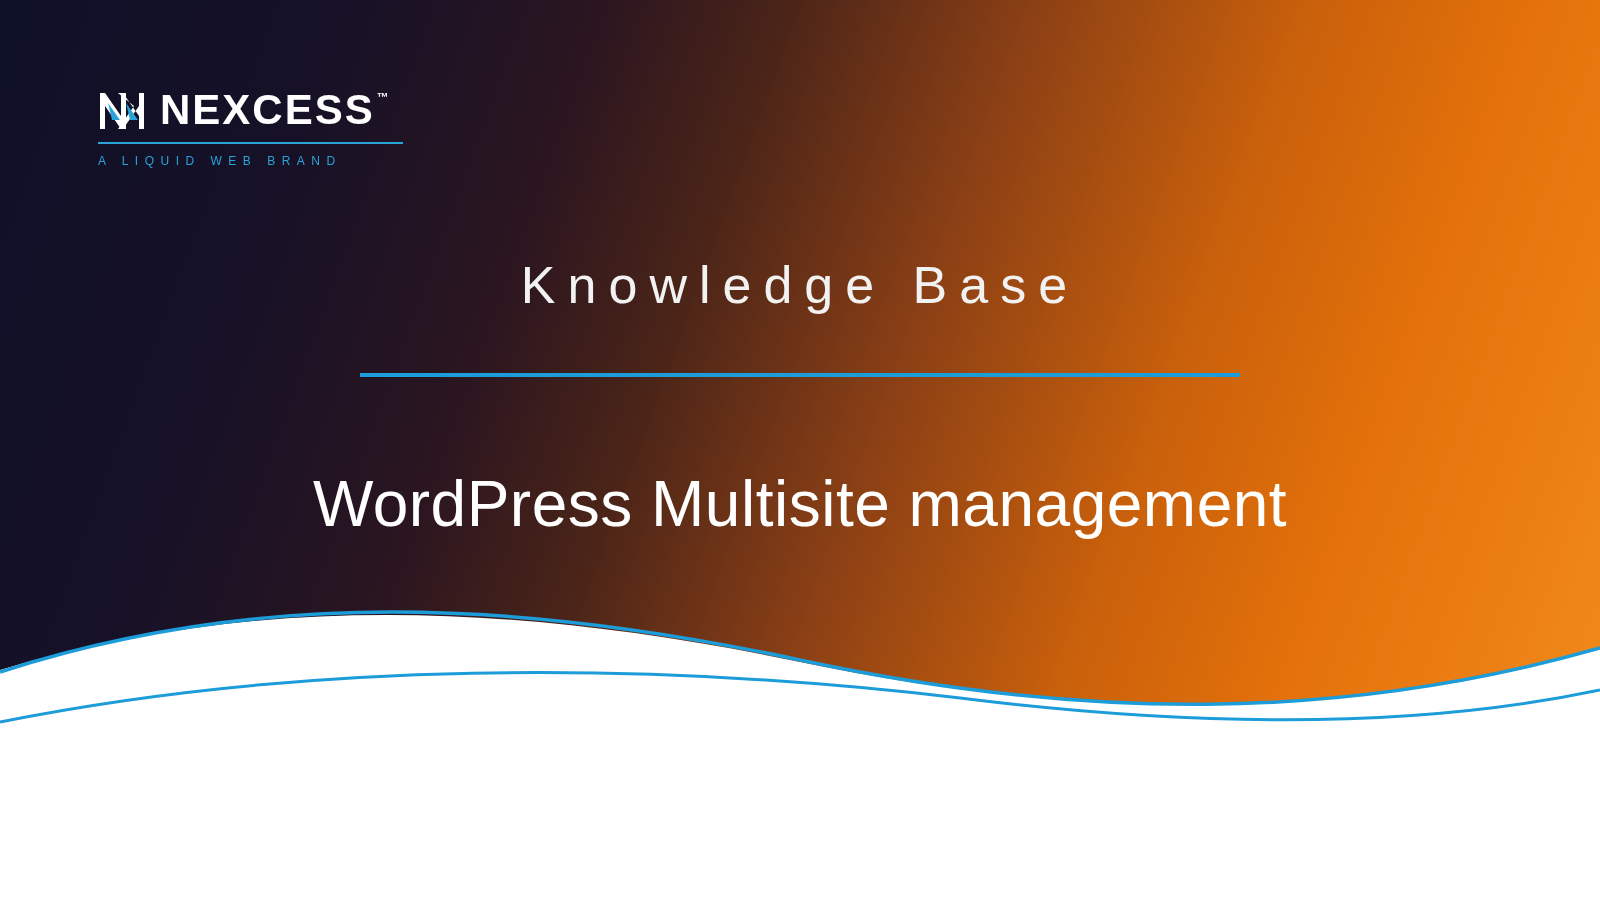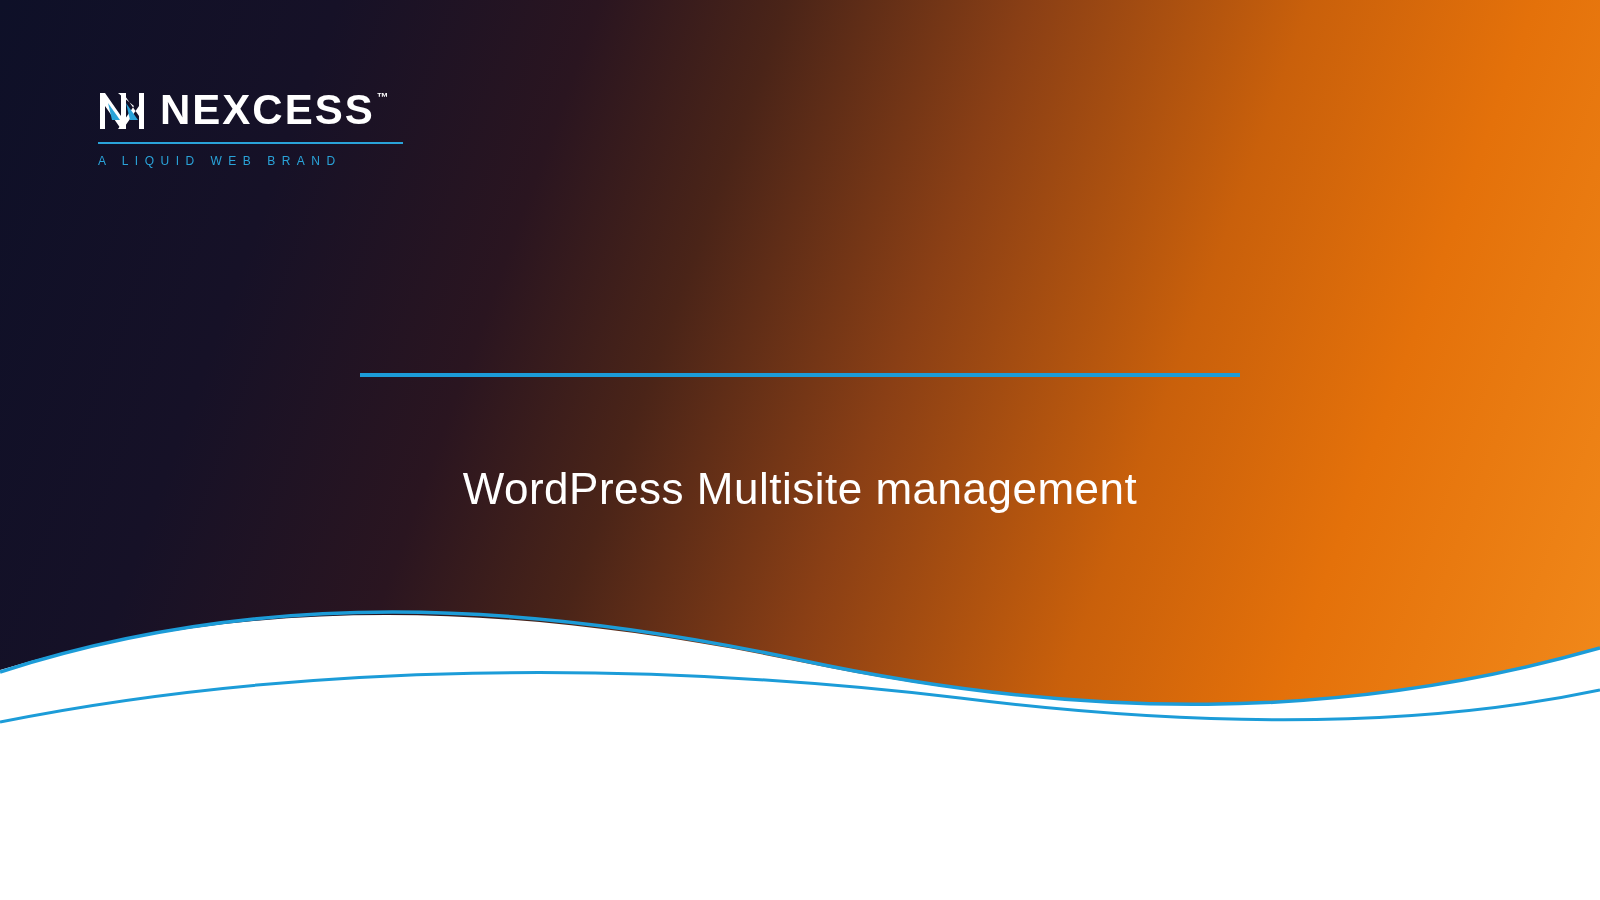--- a/index.html
+++ b/index.html
@@ -76,21 +76,21 @@
     width: 880px;
     height: 4px;
     background: #1c9cd8;
   }
   .title {
     position: absolute;
     top: 455px;
     left: 0;
     width: 100%;
     text-align: center;
-    font-size: 44px;
+    font-size: 64px;
     font-weight: 300;
     line-height: 1.55;
     letter-spacing: 0.5px;
     color: #ffffff;
   }
   .wave-container {
     position: absolute;
     bottom: 0;
     left: 0;
     width: 1600px;
@@ -116,20 +116,21 @@
         <path d="M 28 14 L 40 31 L 32 31 Z" fill="#2aa3d9"></path>
       </svg>
       <span class="logo-text">
         <span>NEXCESS</span><span class="logo-tm">™</span>
       </span>
     </div>
     <div class="logo-divider"></div>
     <div class="logo-tagline">A LIQUID WEB BRAND</div>
   </div>
 
+  <div class="category">Knowledge Base</div>
 
   <div class="mid-divider"></div>
 
   <div class="title">
     <span>WordPress Multisite management</span><br>
   </div>
 
   <div class="wave-container">
     <svg viewBox="0 0 1600 200" preserveAspectRatio="none">
       <path d="M 0 118 C 260 40, 520 52, 800 110 C 1080 168, 1340 168, 1600 96 L 1600 200 L 0 200 Z" fill="#ffffff"></path>

